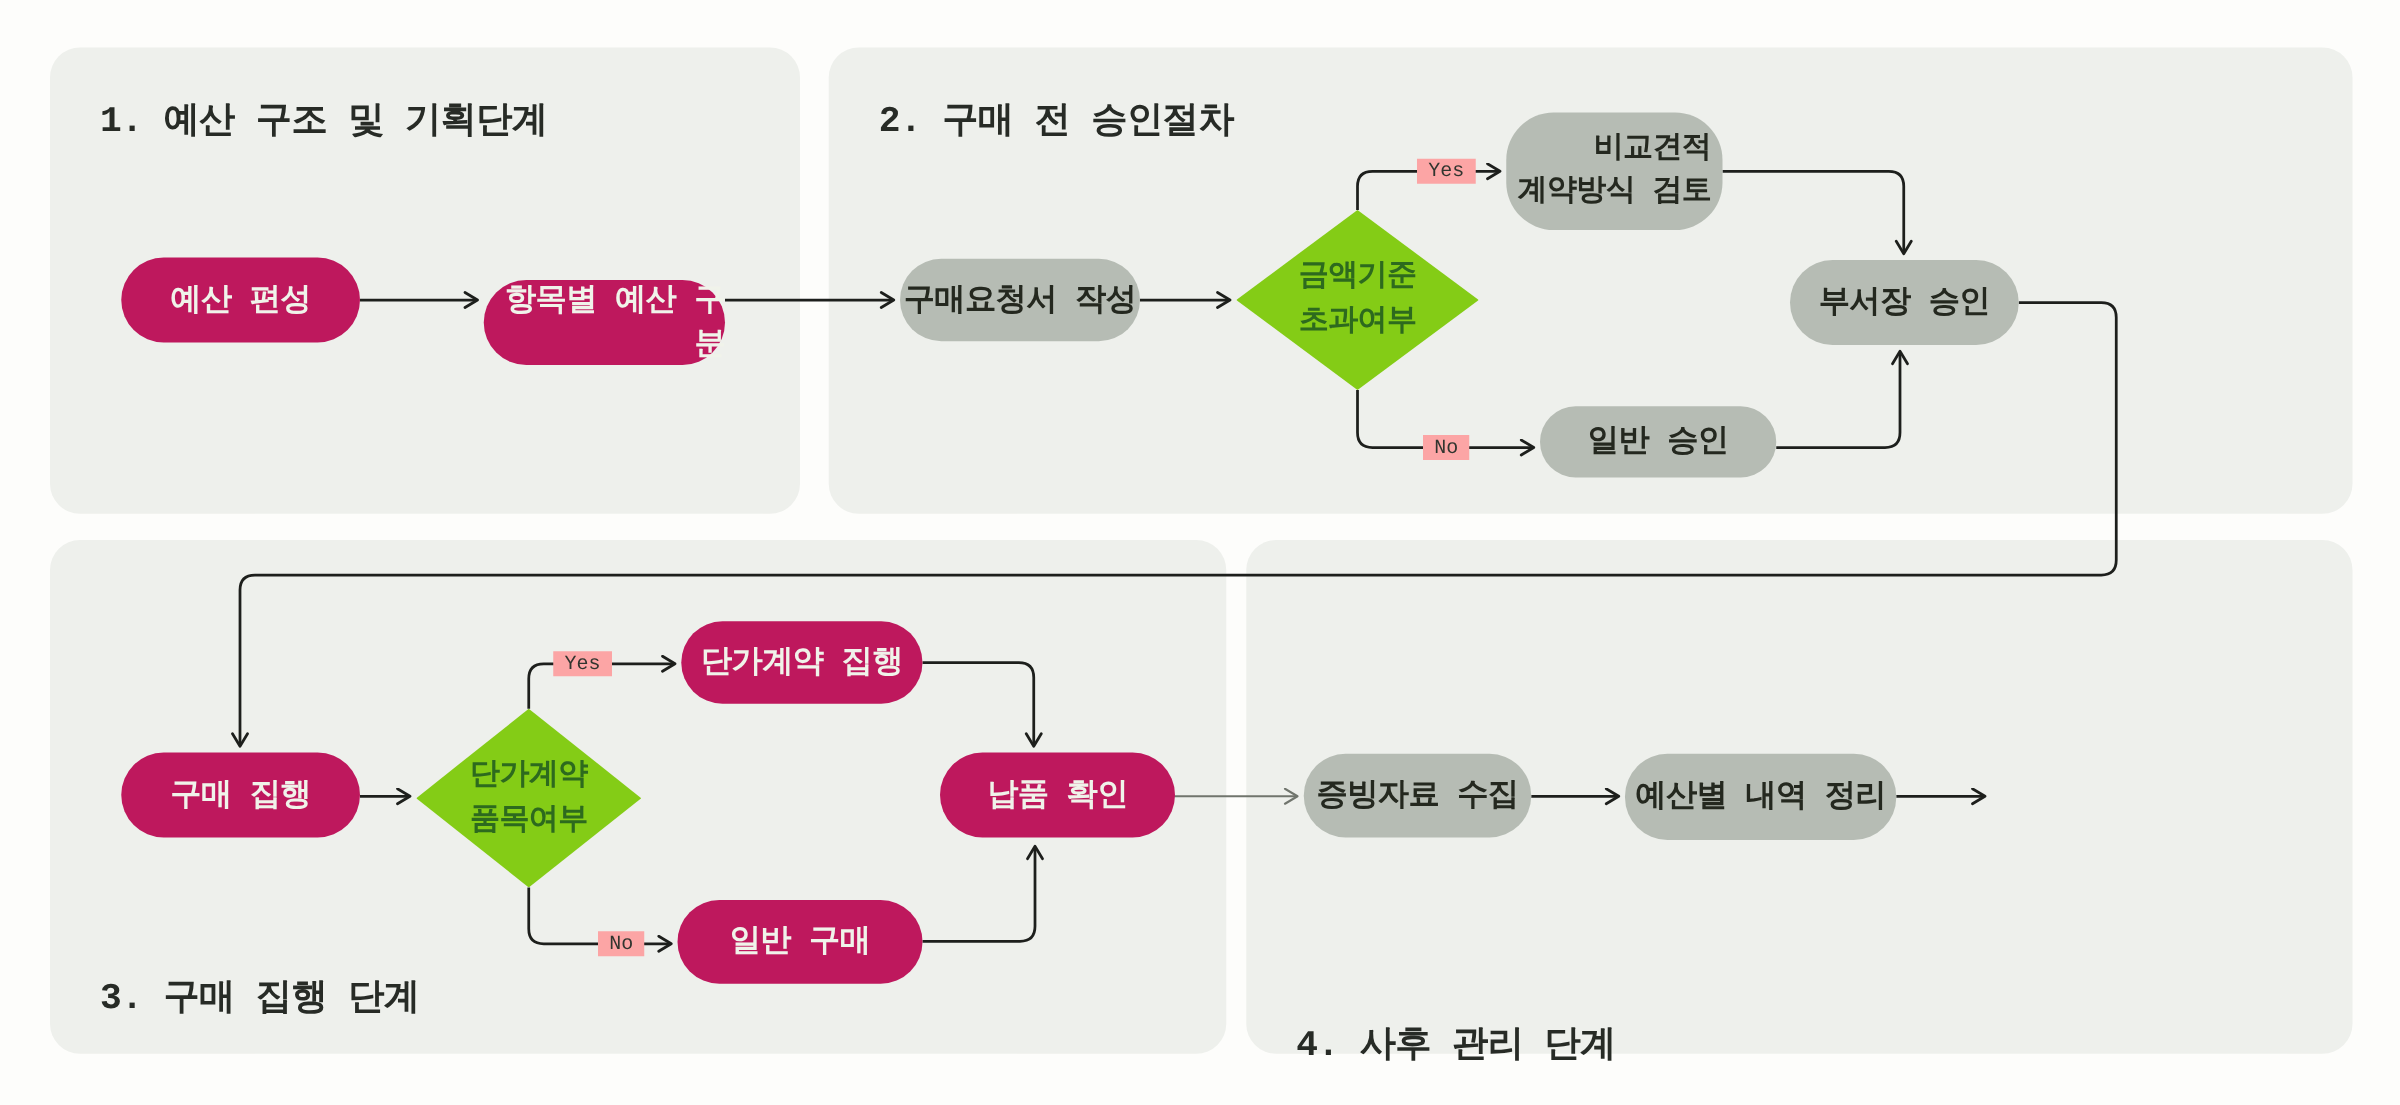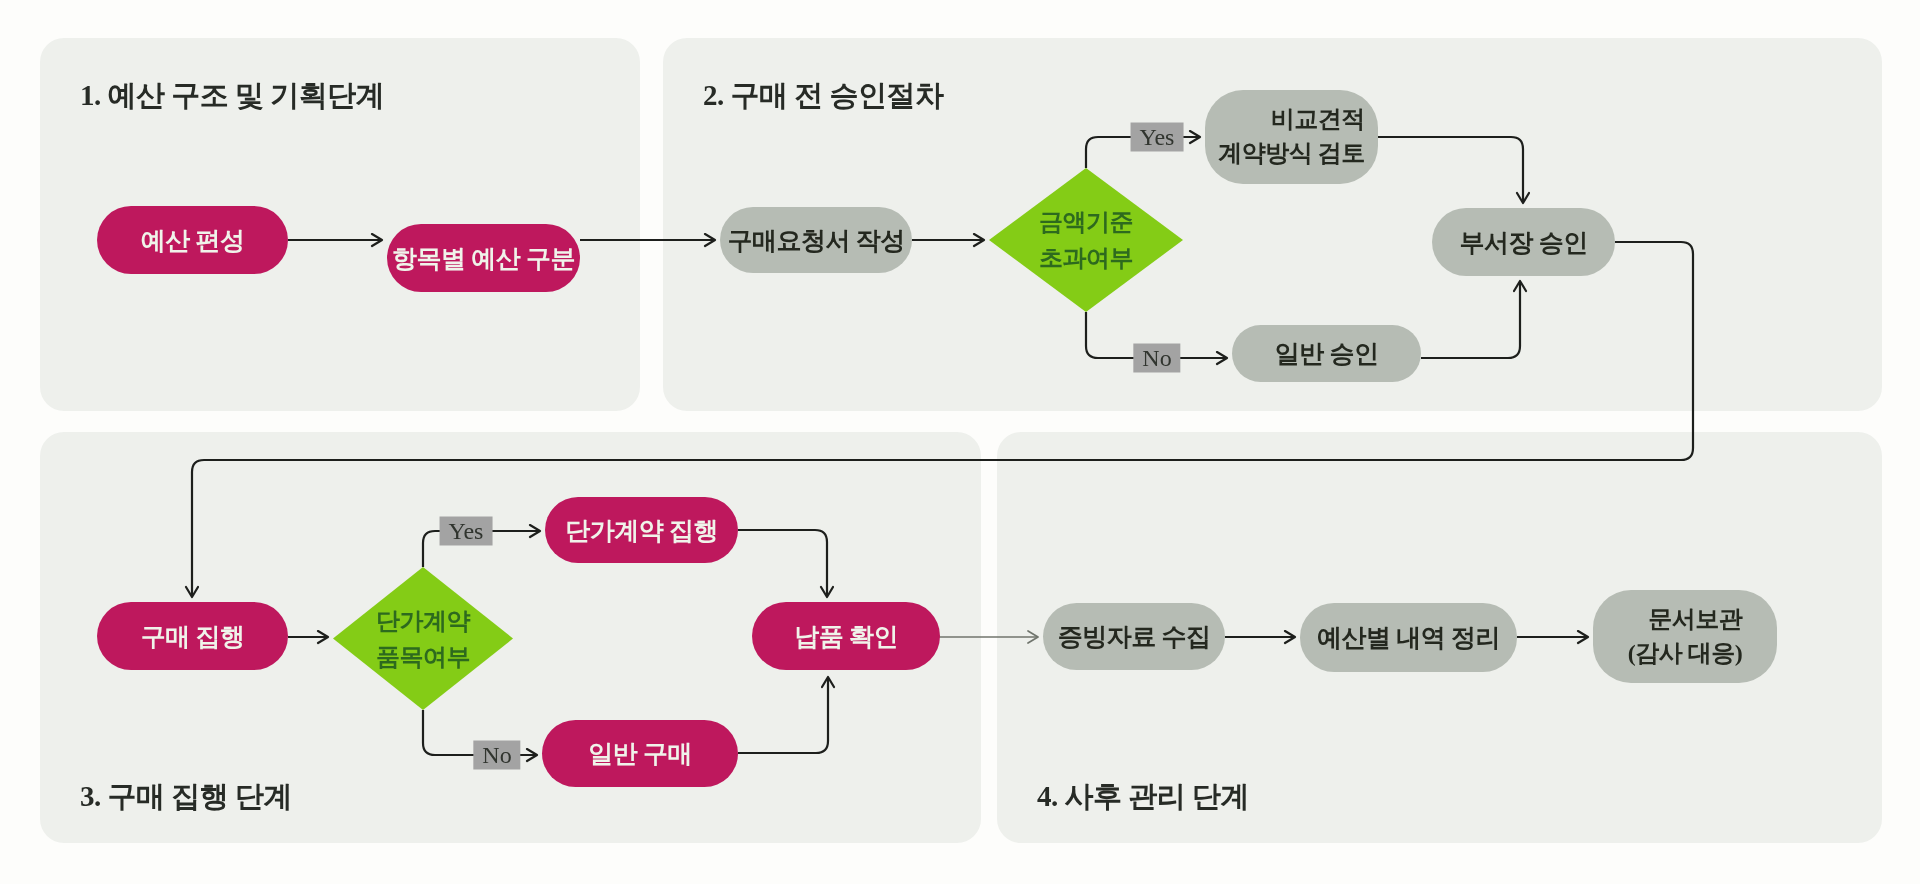--- a/index.html
+++ b/index.html
@@ -1,18 +1,18 @@
 <!DOCTYPE html>
 <html><head>
 <meta charset="utf-8">
 <style>
   html,body{margin:0;padding:0;background:#fdfdfb;}
   .canvas{
     position:relative;width:1920px;height:884px;overflow:hidden;background:#fdfdfb;
-    font-family:Liberation Serif, serif;
+    font-family:Liberation Mono, monospace;
   }
   .panel{position:absolute;background:#eef0ec;border-radius:24px;z-index:0;}
   .section-title{
     position:absolute;z-index:3;font-size:29px;font-weight:700;color:#272b26;
     letter-spacing:-0.5px;white-space:nowrap;
   }
   .edges{position:absolute;left:0;top:0;z-index:1;}
   .node{
     position:absolute;z-index:2;display:flex;align-items:center;justify-content:center;
     text-align:right;font-weight:700;font-size:25px;border-radius:34px;
@@ -22,37 +22,37 @@
   .node.gray{background:#b6bcb4;color:#24281f;}
   .node.two-line{border-radius:38px;font-size:24px;}
   .diamond{
     position:absolute;z-index:2;display:flex;align-items:center;justify-content:center;
     text-align:center;font-weight:700;font-size:24px;line-height:1.5;white-space:pre-line;
     background:#84cc16;color:#2d6a1e;letter-spacing:-0.5px;
     clip-path:polygon(50% 0%,100% 50%,50% 100%,0% 50%);
   }
   .edge-label{
     position:absolute;z-index:3;transform:translate(-50%,-50%);
-    background:#a3a3a3;padding:1px 9px;font-size:24px;color:#31352f;white-space:nowrap;
+    background:#fca5a5;padding:1px 9px;font-size:16px;color:#31352f;white-space:nowrap;
   }
 </style>
 </head>
 <body>
 
 <div class="canvas">
 
   <div class="panel" style="left:40px;top:38px;width:600px;height:373px"></div>
   <div class="panel" style="left:663px;top:38px;width:1219px;height:373px"></div>
   <div class="panel" style="left:40px;top:432px;width:941px;height:411px"></div>
   <div class="panel" style="left:997px;top:432px;width:885px;height:411px"></div>
 
   <div class="section-title" style="left:80px;top:76px">1. 예산 구조 및 기획단계</div>
   <div class="section-title" style="left:703px;top:76px">2. 구매 전 승인절차</div>
   <div class="section-title" style="left:80px;top:777px">3. 구매 집행 단계</div>
-  <div class="section-title" style="left:1037px;top:777px">4. 사후 관리 단계</div>
+  <div class="section-title" style="left:1037px;top:815px">4. 사후 관리 단계</div>
 
   <svg class="edges" width="1920" height="884" viewBox="0 0 1920 884">
     <defs>
       <marker id="arrow" markerUnits="userSpaceOnUse" markerWidth="16" markerHeight="16" refX="11" refY="7" orient="auto">
         <path d="M2 1 L12 7 L2 13" fill="none" stroke="#1d1f1c" stroke-width="2.2" stroke-linecap="round" stroke-linejoin="round"></path>
       </marker>
       <marker id="arrow-light" markerUnits="userSpaceOnUse" markerWidth="16" markerHeight="16" refX="11" refY="7" orient="auto">
         <path d="M2 1 L12 7 L2 13" fill="none" stroke="#70756d" stroke-width="1.7" stroke-linecap="round" stroke-linejoin="round"></path>
       </marker>
     </defs>
@@ -89,21 +89,19 @@
 
   <div class="node green" style="left:97px;top:602px;width:191px;height:68px">구매 집행</div>
   <div class="diamond" style="left:333px;top:567px;width:180px;height:143px">단가계약
 품목여부</div>
   <div class="node green" style="left:545px;top:497px;width:193px;height:66px">단가계약 집행</div>
   <div class="node green" style="left:542px;top:720px;width:196px;height:67px">일반 구매</div>
   <div class="node green" style="left:752px;top:602px;width:188px;height:68px">납품 확인</div>
 
   <div class="node gray" style="left:1043px;top:603px;width:182px;height:67px">증빙자료 수집</div>
   <div class="node gray" style="left:1300px;top:603px;width:217px;height:69px">예산별 내역 정리</div>
-  <div class="node gray two-line" style="left:1593px;top:590px;width:184px;height:93px">문서보관
-(감사 대응)</div>
 
   <span class="edge-label" style="left:1157px;top:137px">Yes</span>
   <span class="edge-label" style="left:1157px;top:358px">No</span>
   <span class="edge-label" style="left:466px;top:531px">Yes</span>
   <span class="edge-label" style="left:497px;top:755px">No</span>
 
 </div>
 
 </body></html>

